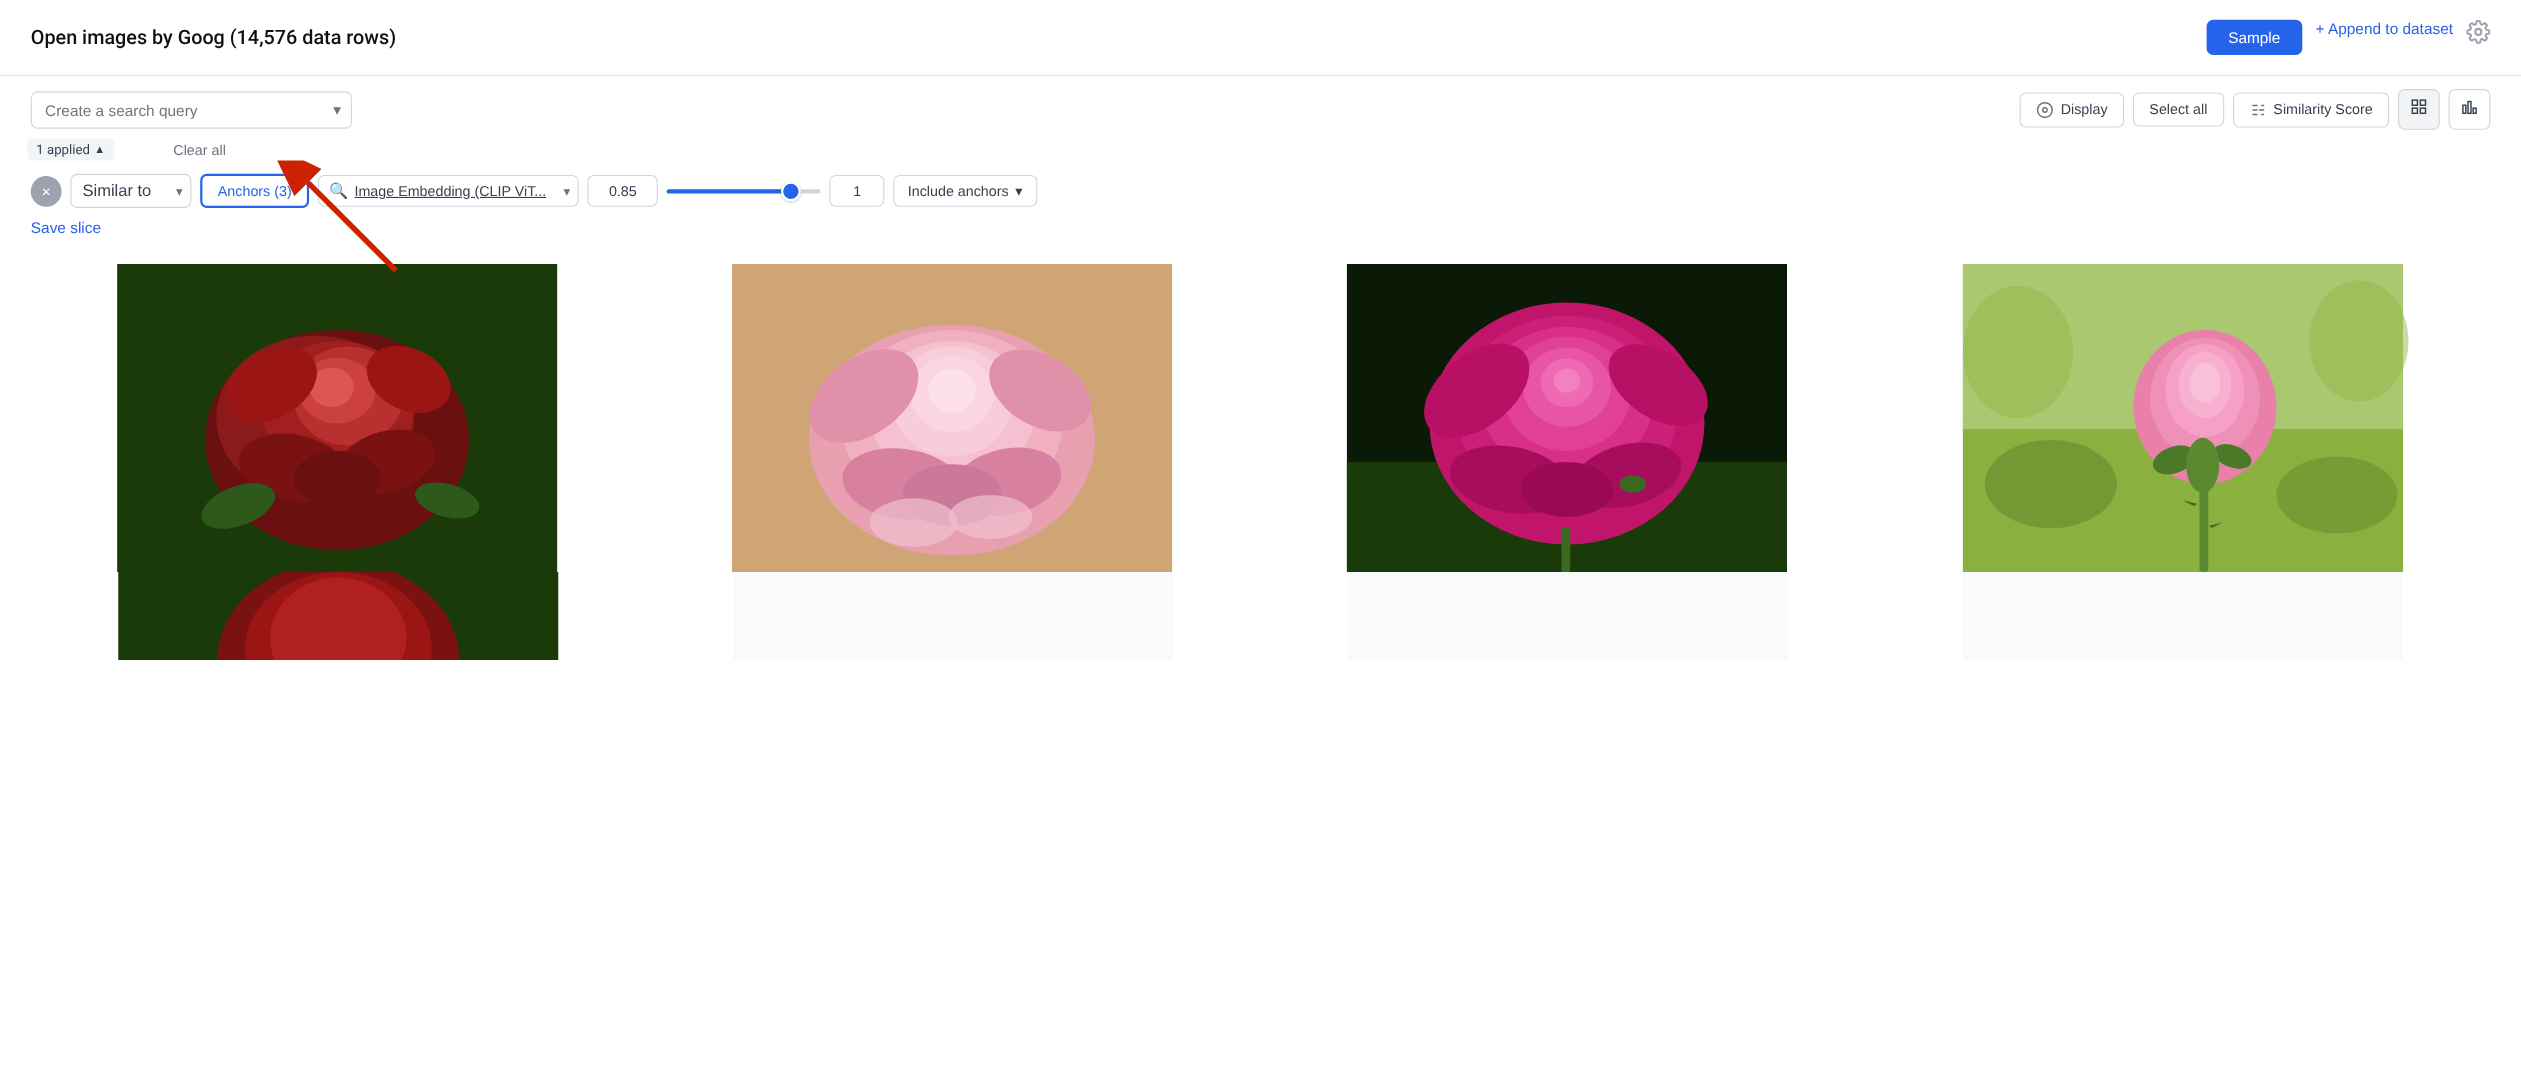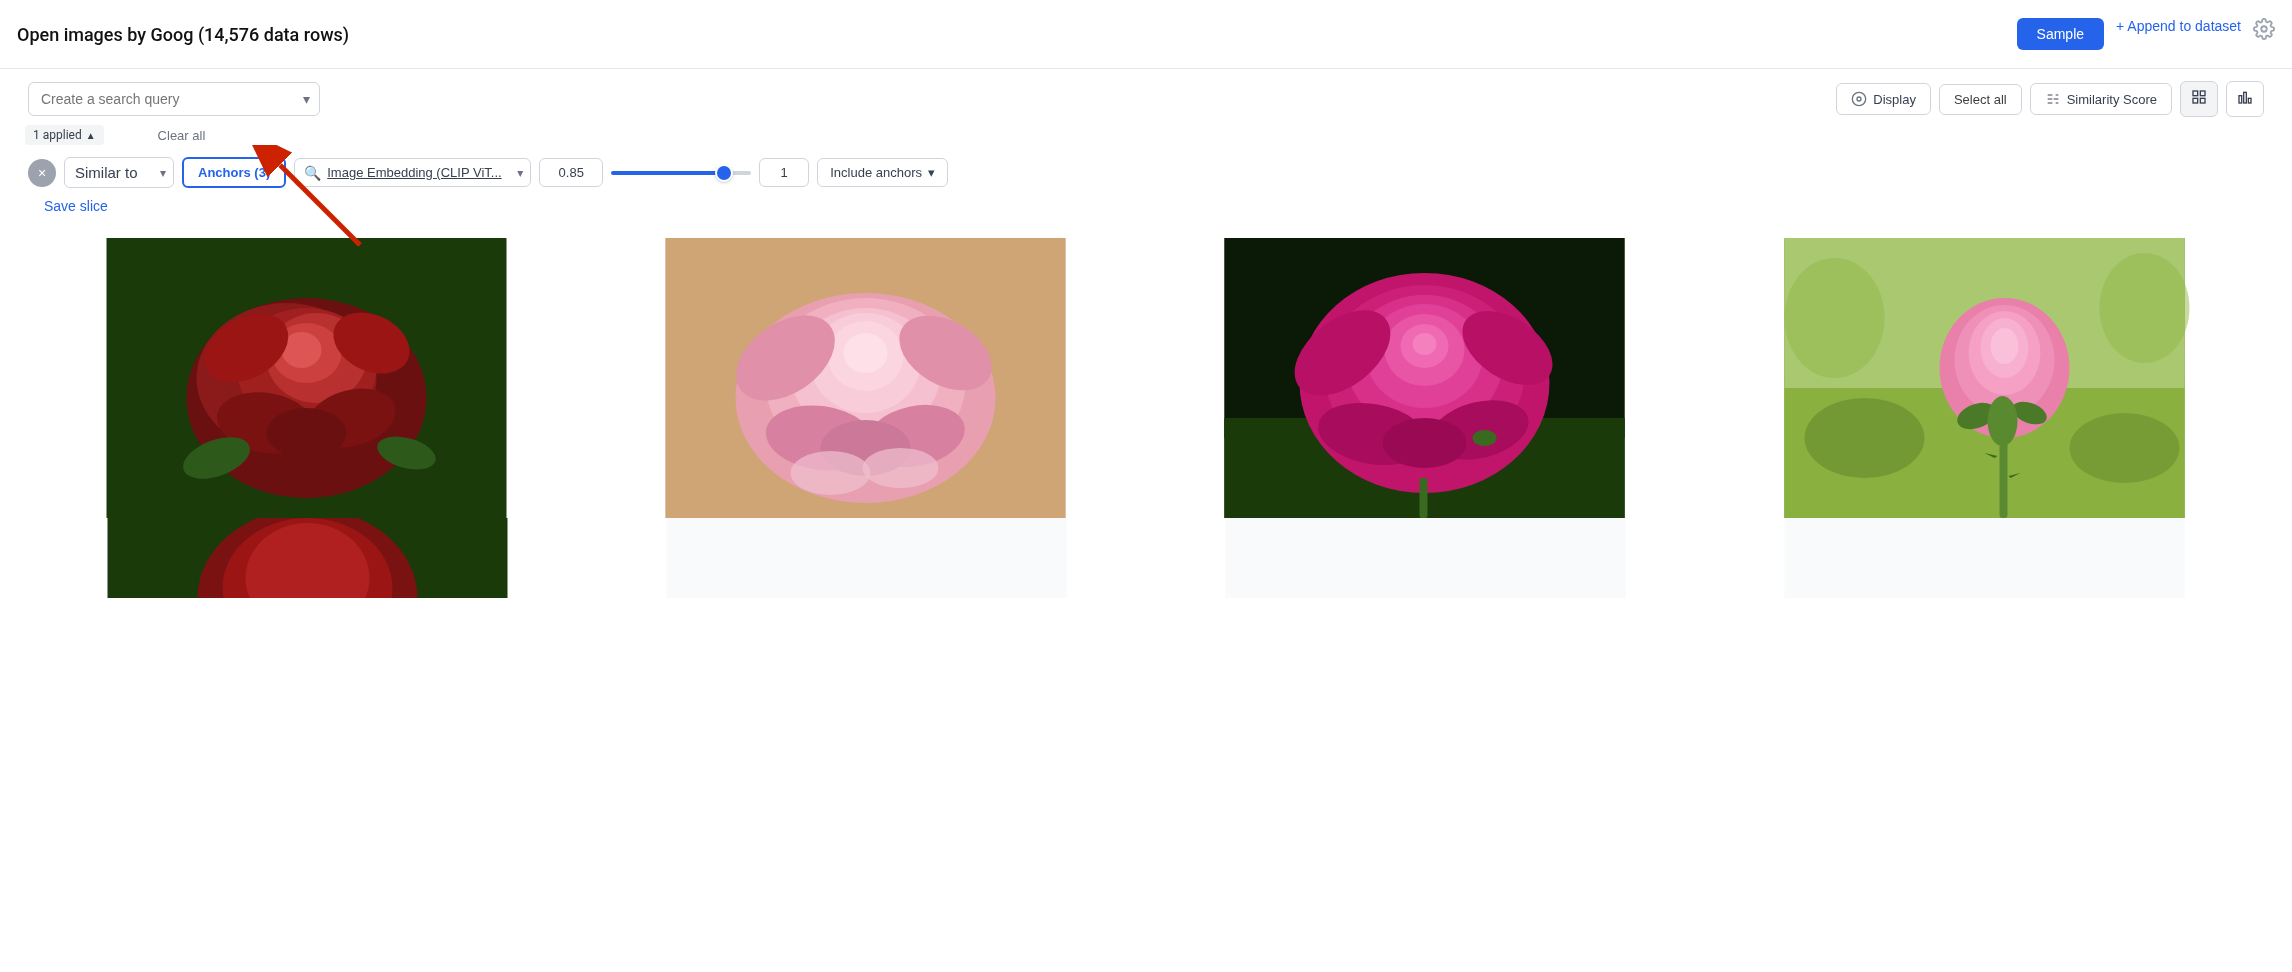--- a/index.html
+++ b/index.html
@@ -6,21 +6,21 @@
     body {
       font-family: -apple-system, BlinkMacSystemFont, 'Segoe UI', Roboto, sans-serif;
       background: #fff;
       color: #1a1a1a;
       font-size: 14px;
     }
     .header {
       display: flex;
       align-items: center;
       justify-content: space-between;
-      padding: 18px 17px;
+      padding: 18px 28px;
       border-bottom: 1px solid #e5e7eb;
     }
     .header-title {
       font-size: 18px;
       font-weight: 500;
       color: #111;
     }
     .header-actions {
       display: flex;
       align-items: flex-start;
@@ -203,21 +203,21 @@
       color: #6b7280;
       font-size: 12px;
     }
     .btn-anchors {
       border: 2px solid #2563eb;
       border-radius: 6px;
       padding: 6px 14px;
       background: #fff;
       color: #2563eb;
       font-size: 13px;
-      font-weight: 700;
+      font-weight: 400;
       cursor: pointer;
     }
     .embedding-select-wrap {
       position: relative;
       display: flex;
       align-items: center;
     }
     .embedding-search-icon {
       position: absolute;
       left: 10px;
@@ -294,21 +294,21 @@
       gap: 6px;
       border: 1px solid #d1d5db;
       border-radius: 6px;
       padding: 6px 12px;
       background: #fff;
       font-size: 13px;
       color: #374151;
       cursor: pointer;
     }
     .save-slice {
-      padding: 10px 28px 0 44px;
+      padding: 10px 28px 0 28px;
     }
     .btn-save-slice {
       background: none;
       border: none;
       color: #2563eb;
       font-size: 14px;
       cursor: pointer;
       font-weight: 500;
     }
     .image-grid {

